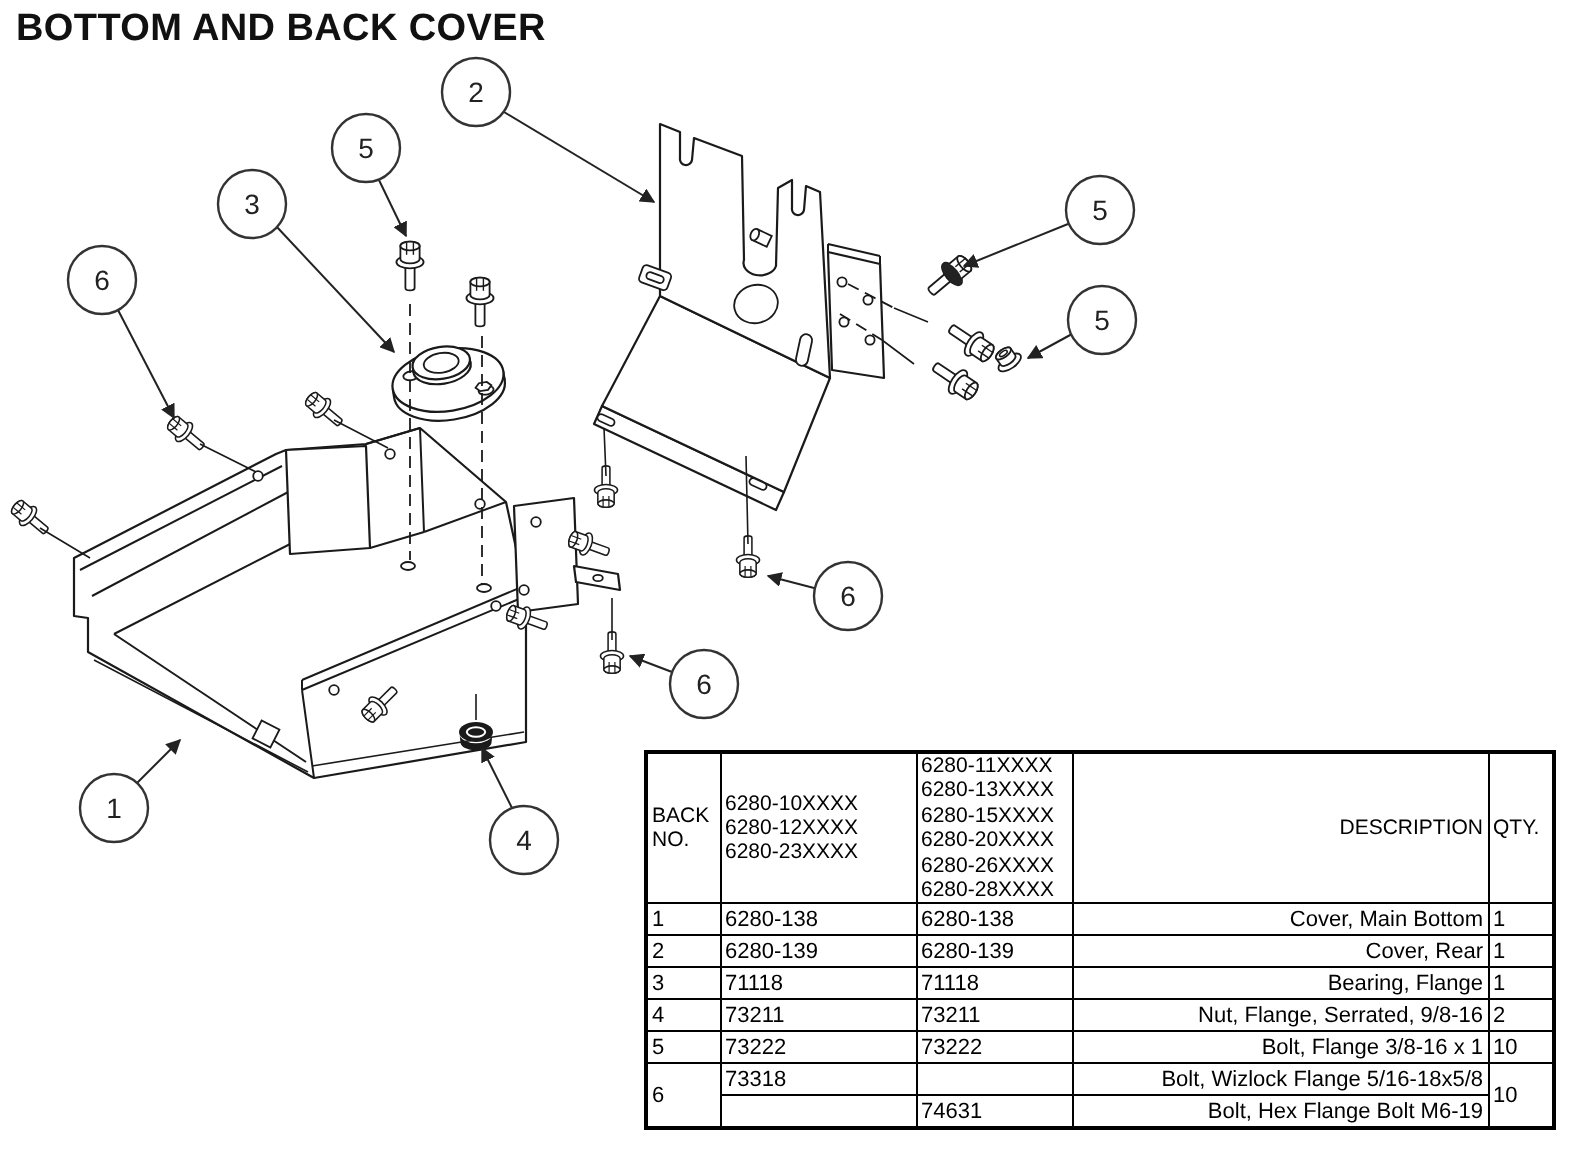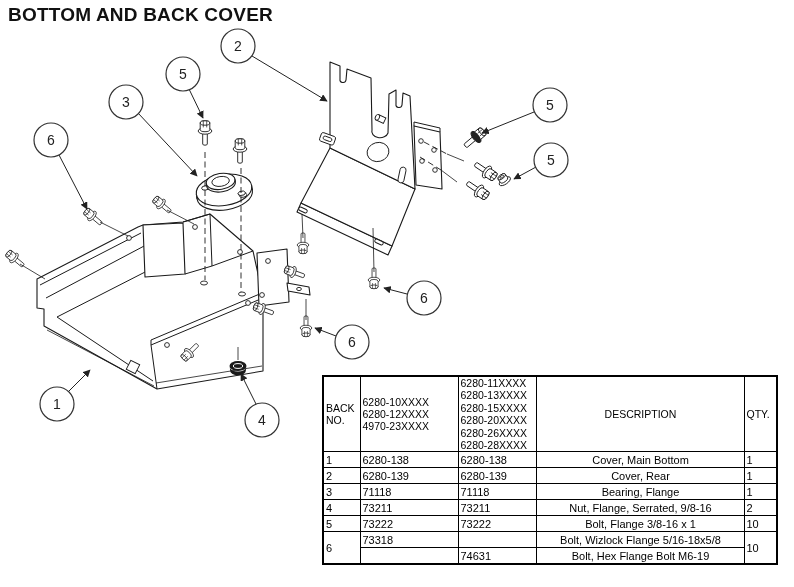--- a/index.html
+++ b/index.html
@@ -16,21 +16,21 @@
   svg .leader{fill:none;stroke:#222;stroke-width:1;}
   svg .balloon circle{fill:#fff;stroke:#333;stroke-width:1.2;}
   svg .balloon text{font-family:"Liberation Sans",sans-serif;font-size:14px;fill:#222;
        text-anchor:middle;dominant-baseline:central;}
   .parts-table{position:absolute;left:322px;top:375px;width:454px;border-collapse:collapse;
        border:2px solid #000;font-size:11px;color:#000;table-layout:fixed;}
   .parts-table th,.parts-table td{border:1px solid #000;padding:0 2px;font-weight:400;
        text-align:left;overflow:hidden;}
   .parts-table th{white-space:pre-line;font-size:10.5px;line-height:1.18;}
   .parts-table td{height:15px;line-height:1.1;}
-  .parts-table .desc{text-align:center;padding-left:3px;}
+  .parts-table .desc{text-align:right;padding-left:3px;}
 </style>
 </head>
 <body>
 
 <div class="page">
 
   <h1 class="title">BOTTOM AND BACK COVER</h1>
 
   <svg class="diagram" viewBox="0 0 794 587">
     <defs>
@@ -221,21 +221,21 @@
         <col style="width:78px">
       <col style="width:208px">
         <col style="width:33px">
     </colgroup>
     <thead>
       <tr>
         <th>BACK
 NO.</th>
         <th>6280-10XXXX
 6280-12XXXX
-4970-23XXXX</th>
+6280-23XXXX</th>
         <th>6280-11XXXX
 6280-13XXXX
 6280-15XXXX
 6280-20XXXX
 6280-26XXXX
 6280-28XXXX</th>
         <th class="desc">DESCRIPTION</th>
         <th>QTY.</th>
       </tr>
     </thead>

